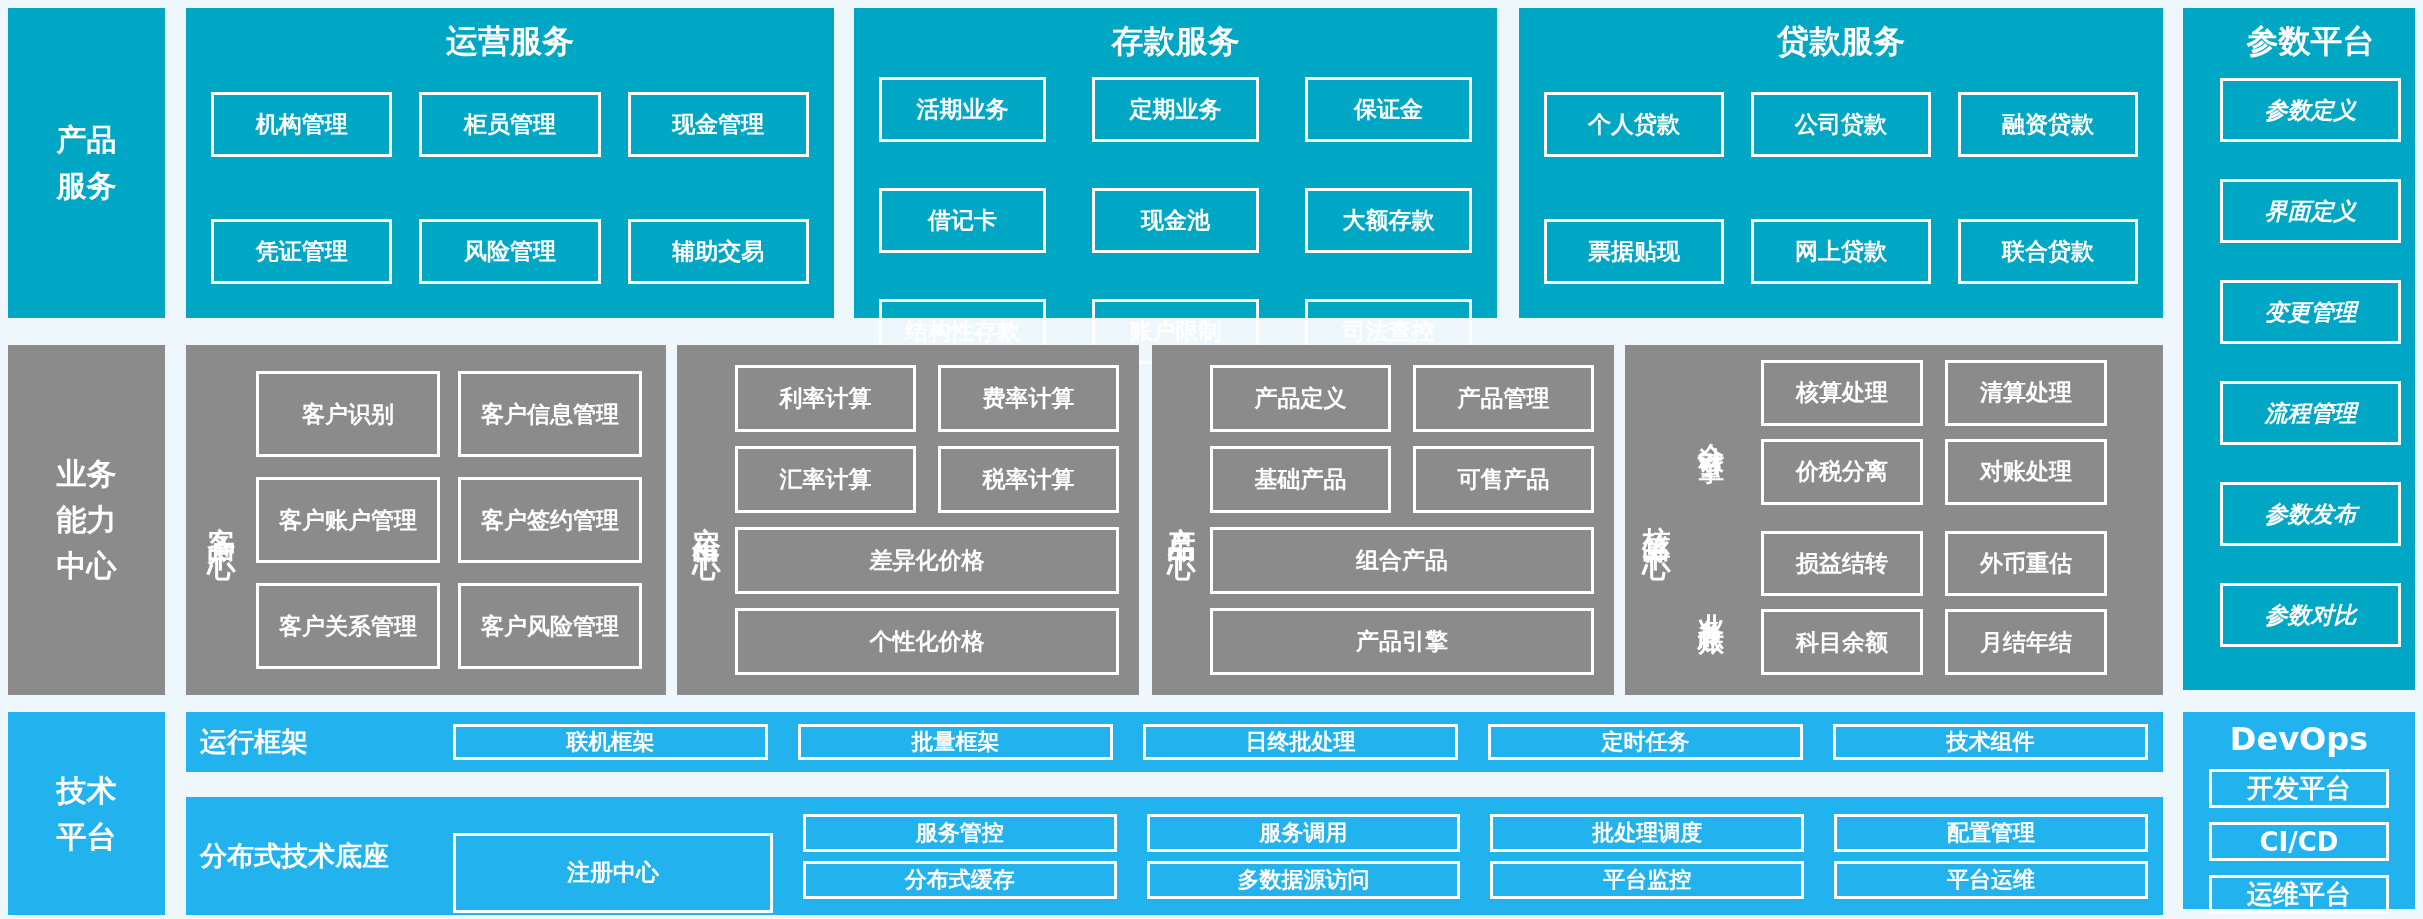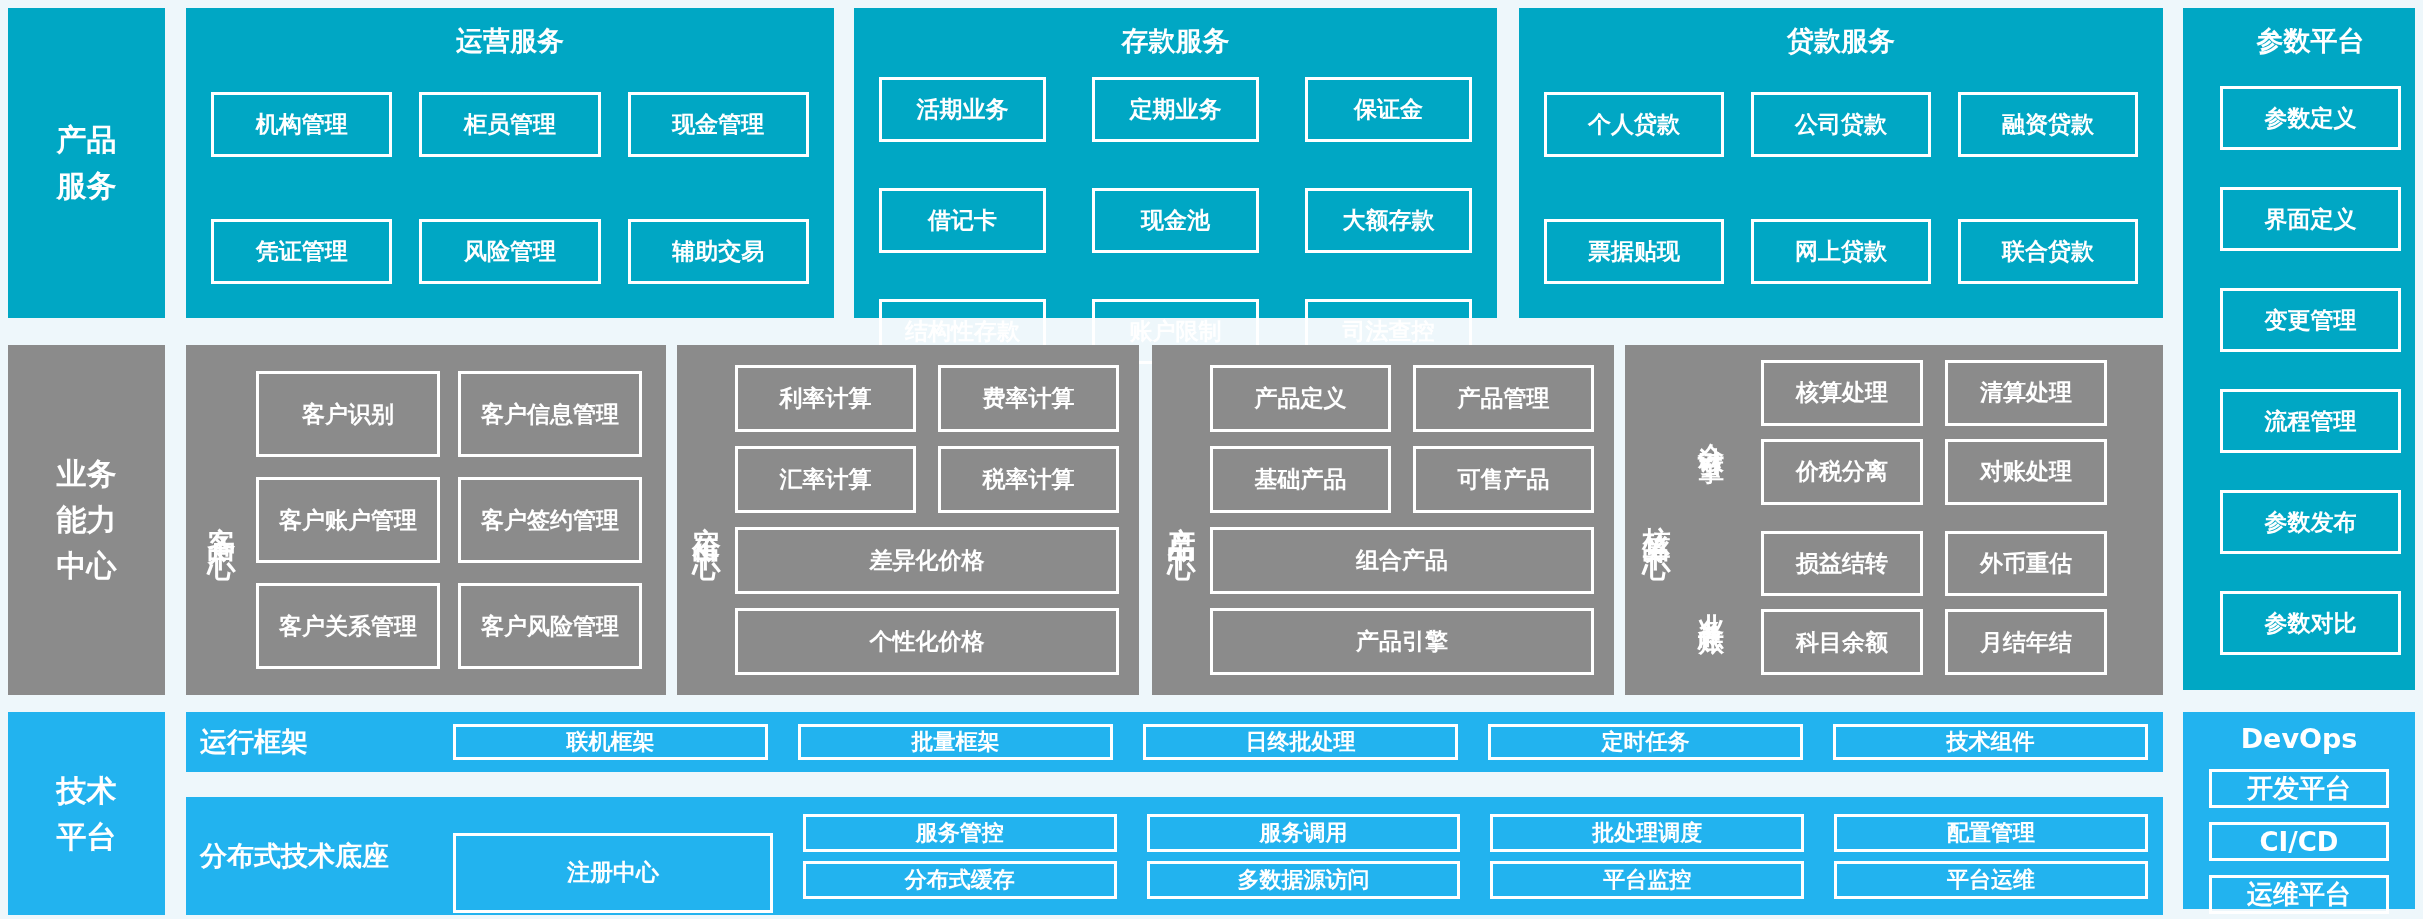--- a/index.html
+++ b/index.html
@@ -10,32 +10,32 @@
   .panel { position:absolute; color:#fff; box-sizing:border-box; }
   .teal { background:#00a7c4; }
   .gray { background:#8b8b8b; }
   .blue { background:#22b3ef; }
 
   .box {
     border:3px solid #ffffff; display:flex; align-items:center; justify-content:center;
     text-align:center; font-size:23px; font-weight:700; box-sizing:border-box; color:#fff;
   }
 
-  .ptitle { text-align:center; padding-top:16px; font-size:27px; font-weight:700; line-height:34px; }
+  .ptitle { text-align:center; padding-top:16px; font-size:32px; font-weight:700; line-height:34px; }
   .ptitle.dv { padding-top:10px; }
 
   
   .tgrid { display:grid; grid-template-columns:repeat(3,1fr); column-gap:27px; margin:0 25px; }
   .tgrid .box { height:65px; }
   .mt34 { margin-top:34px; } .mt19 { margin-top:19px; }
   .rg62 { row-gap:62px; } .rg15 { row-gap:15px;gap:46px; }
 
   
   .vstack { display:flex; flex-direction:column; align-items:center; }
-  .pstack { margin-top:28px; gap:37px; }
+  .pstack { margin-top:20px; gap:37px;font-style:italic; }
   .pstack .box { width:181px; height:64px; }
   .dstack { margin-top:13px; gap:14px; }
   .dstack .box { width:180px; height:39px; font-size:26px; }
 
   
   .mpanel { display:flex; }
   .vcol { display:flex; align-items:center; justify-content:center; }
   .vtext { writing-mode:vertical-rl; text-orientation:upright; letter-spacing:8px; font-size:28px; font-weight:700; }
   .vtext.sm { font-size:26px; letter-spacing:5px; }
   .cgrid { flex:1; display:grid; grid-template-columns:1fr 1fr; gap:20px 18px; padding:26px 24px 26px 0; }

